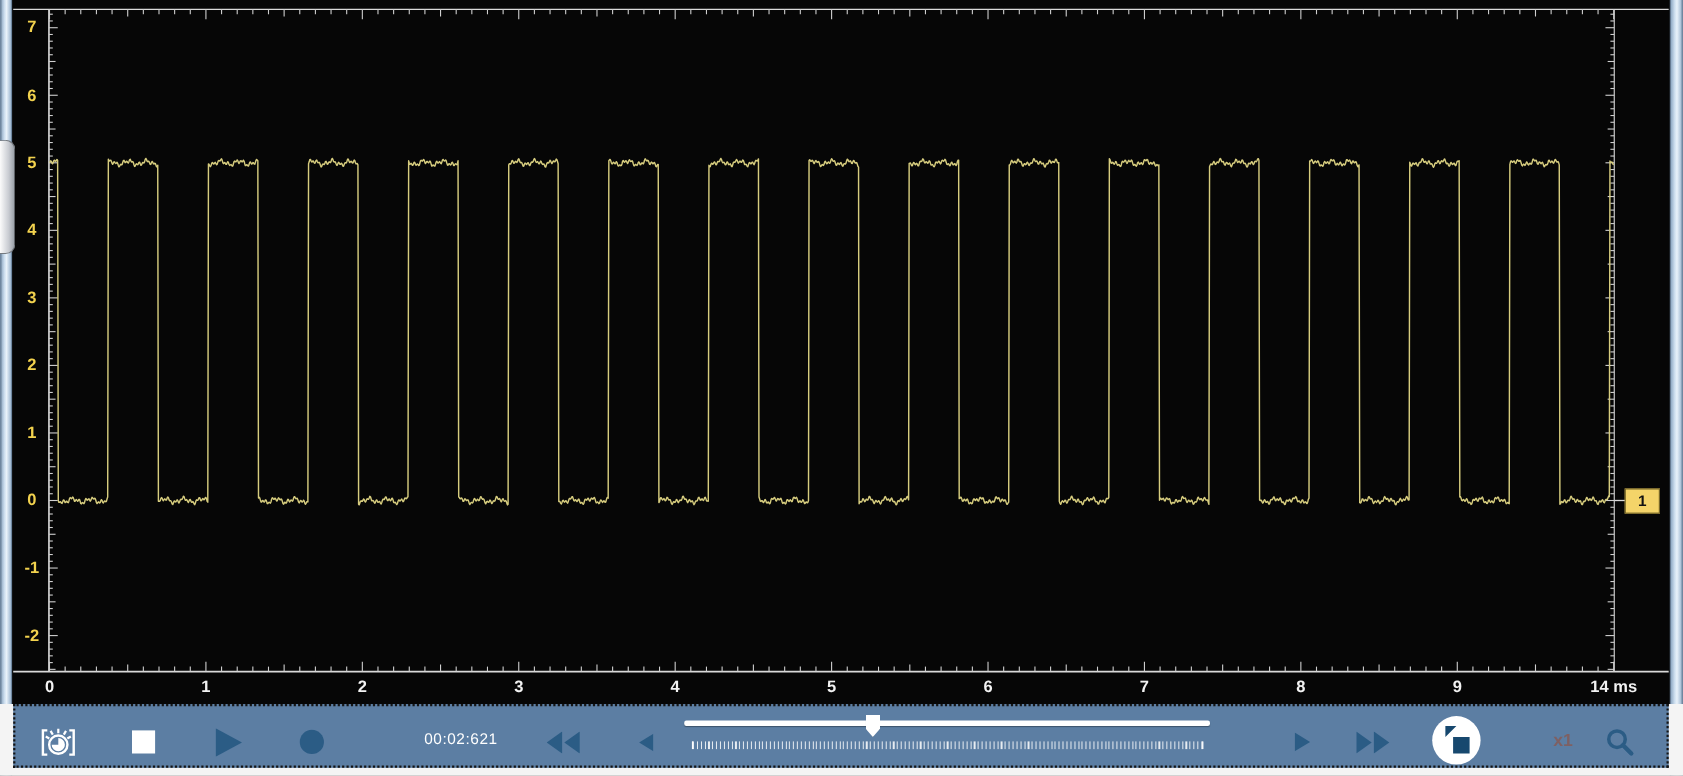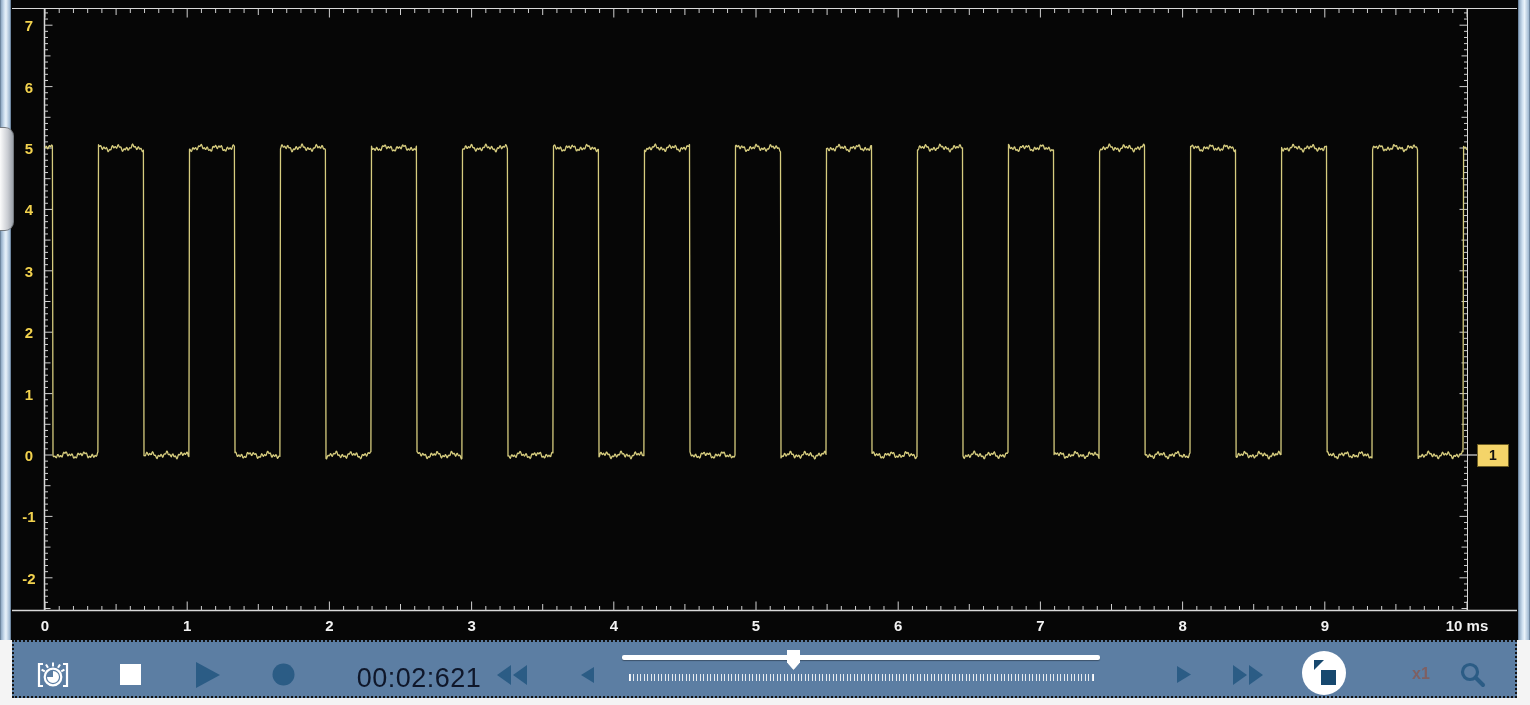--- a/index.html
+++ b/index.html
@@ -23,21 +23,21 @@
   .drawer-handle{position:absolute;left:0;top:127px;width:14px;height:104px;
     background:linear-gradient(90deg,#fbfbfb,#c9ccd2 60%,#9aa0a8);
     border:1px solid #74797f;border-left:none;border-radius:0 9px 9px 0;box-sizing:border-box;}
 
   
   .toolbar-row{position:absolute;left:0;top:640px;width:1530px;height:65px;background:#f4f4f4;}
   .toolbar{position:absolute;left:12px;top:0;width:1505px;height:58px;background:#5c7ea3;
     border:2px dotted #141414;box-sizing:border-box;}
   .tb{position:absolute;display:block;text-align:right;}
   .stop-btn{width:21px;height:21px;background:#ffffff;}
-  .timestamp{width:150px;text-align:center;color:#0f172a;font-size:27px;letter-spacing:.5px;}
+  .timestamp{width:150px;text-align:center;color:#ffffff;font-size:14px;letter-spacing:.5px;}
   .rate-label{color:rgba(148,76,56,.6);font-size:16px;font-weight:bold;}
   .slider-track{height:5px;background:#ffffff;border-radius:2px;box-shadow:0 1px 1px rgba(0,0,0,.35);}
   .slider-handle{width:13px;height:20px;background:#ffffff;
     clip-path:polygon(0 0,100% 0,100% 62%,50% 100%,0 62%);box-shadow:0 0 1px #333;}
   .slider-ruler{height:7px;
     background:repeating-linear-gradient(90deg,rgba(255,255,255,.85) 0 1px,rgba(255,255,255,0) 1px 3.5px);
     border-left:1px solid rgba(255,255,255,.9);border-right:1px solid rgba(255,255,255,.9);}
 </style>
 </head>
 <body>
@@ -467,21 +467,21 @@
         <div class="axis-label x-label" style="left: 45px; top: 625px;">0</div>
         <div class="axis-label x-label" style="left: 187.2px; top: 625px;">1</div>
         <div class="axis-label x-label" style="left: 329.4px; top: 625px;">2</div>
         <div class="axis-label x-label" style="left: 471.6px; top: 625px;">3</div>
         <div class="axis-label x-label" style="left: 613.8px; top: 625px;">4</div>
         <div class="axis-label x-label" style="left: 756px; top: 625px;">5</div>
         <div class="axis-label x-label" style="left: 898.2px; top: 625px;">6</div>
         <div class="axis-label x-label" style="left: 1040.4px; top: 625px;">7</div>
         <div class="axis-label x-label" style="left: 1182.6px; top: 625px;">8</div>
         <div class="axis-label x-label" style="left: 1324.8px; top: 625px;">9</div>
-        <div class="axis-label x-label" style="left: 1467px; top: 625px;">10 ms</div>
+        <div class="axis-label x-label" style="left: 1467px; top: 625px;">14 ms</div>
       </div>
     <div class="channel-badge">1</div>
   </div>
 
   <div class="edge-strip left"></div>
   <div class="edge-strip right"></div>
   <div class="drawer-handle"></div>
 
   <div class="toolbar-row">
     <div class="toolbar">

